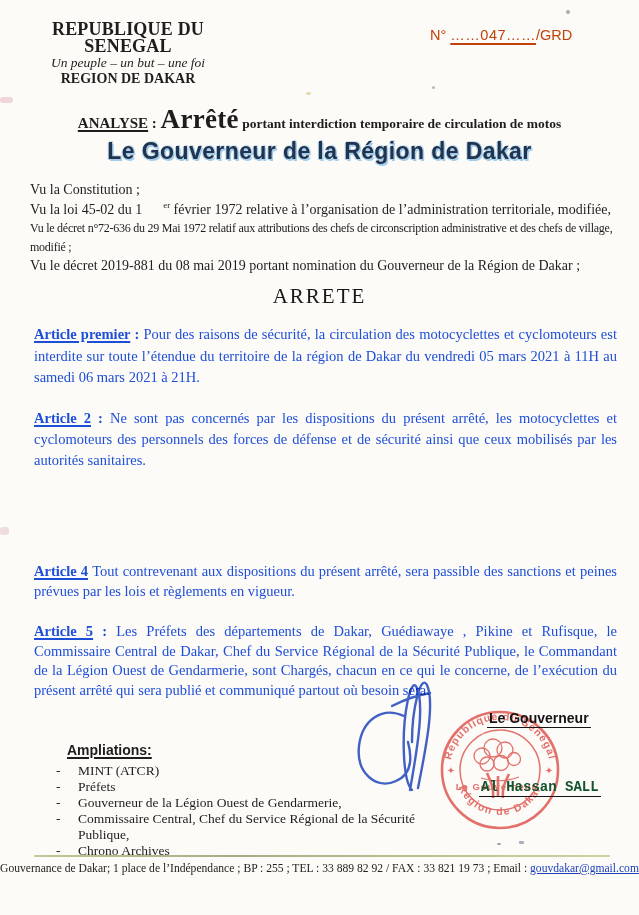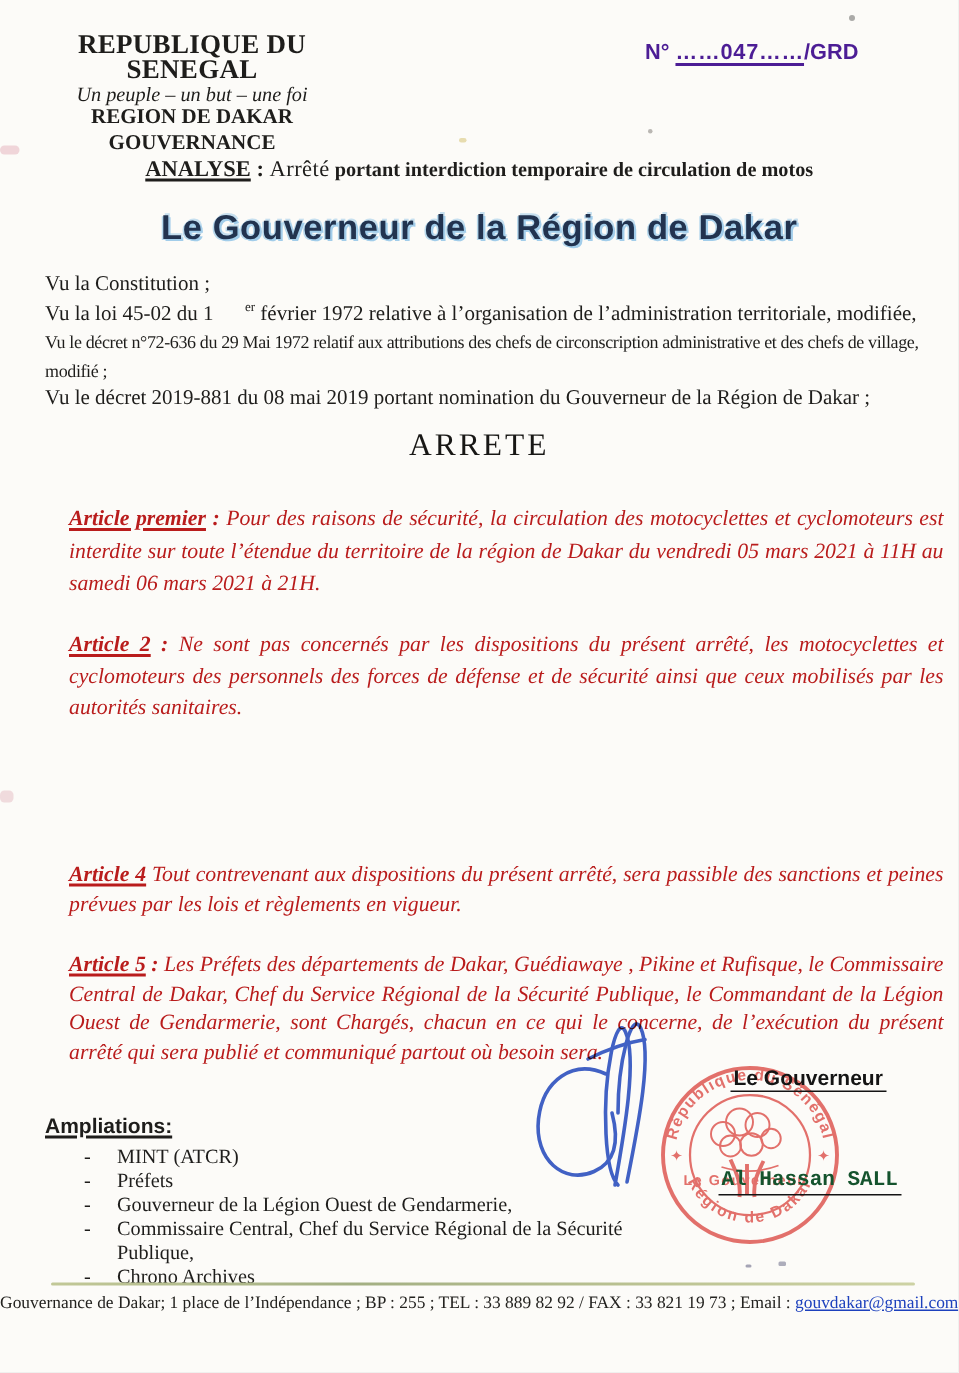--- a/index.html
+++ b/index.html
@@ -8,55 +8,55 @@
     background:#fcfbf8; overflow:hidden;
     font-family:"Liberation Serif","DejaVu Serif",serif;
     color:#1e1d1b;
   }
   
   .letterhead { position:absolute; left:28px; top:21px; width:200px; text-align:center; }
   .lh-line1 { font-weight:bold; font-size:18px; line-height:17px; letter-spacing:.2px; }
   .lh-motto { font-style:italic; font-size:13.5px; line-height:16px; }
   .lh-line3, .lh-line4 { font-weight:bold; font-size:14px; line-height:16.5px; }
   .ref-block { position:absolute; left:430px; top:27px; width:180px; }
-  .ref-number { font-family:"Liberation Sans","DejaVu Sans",sans-serif; font-weight:bold; font-size:14.5px; color:#4c1d95; }
+  .ref-number { font-family:"Liberation Sans","DejaVu Sans",sans-serif; font-weight:normal; font-size:14.5px; color:#c2410c; }
   .ref-number .u { text-decoration:underline; text-decoration-thickness:1.5px; text-underline-offset:3px; letter-spacing:.5px; }
   .ref-date { margin-top:16px; font-weight:bold; font-size:14.5px; }
   
   .analyse-line { position:absolute; top:104px; left:0; width:100%; text-align:center; white-space:nowrap; }
   .analyse-label { font-weight:bold; font-size:15px; text-decoration:underline; text-decoration-thickness:1.5px; text-underline-offset:2px; }
   .analyse-colon { font-weight:bold; font-size:15px; }
-  .analyse-word { font-weight:normal; font-size:15px; letter-spacing:.3px;margin-top:46px; }
+  .analyse-word { font-weight:bold; font-size:27px; letter-spacing:.3px;margin-top:46px; }
   .analyse-rest { font-weight:bold; font-size:13.5px; }
   
   .doc-title {
     position:absolute; top:138px; left:0; width:100%; text-align:center;
     font-family:"Liberation Sans","DejaVu Sans",sans-serif;
     font-weight:bold; font-size:23px; letter-spacing:.4px; color:#22334f;
     text-shadow:1.5px 1.5px 0 #a2cdea, -1px 1px 0 rgba(162,205,234,.75), 1px -1px 0 rgba(162,205,234,.6);
   }
   
   .visas { position:absolute; left:30px; top:180px; width:584px; font-size:14px; }
   .visas p { margin:0; line-height:19.5px; }
   .visas p.condensed { font-size:12px; letter-spacing:-.25px; line-height:18.5px; }
   sup.ord { font-size:.62em; vertical-align:super; line-height:0;margin-left:21px; }
   
   .arrete-heading { position:absolute; top:284px; left:0; width:100%; text-align:center; font-size:21px; letter-spacing:2px; color:#181715; }
   
-  .article { position:absolute; left:30px; width:583px; margin:16px; font-size:14.5px; text-align:justify; color:#b91c1c;font-style:italic; }
+  .article { position:absolute; left:30px; width:583px; margin:4px; font-size:14.5px; text-align:justify; color:#1d4ed8; }
   .article .art-label { font-weight:bold; text-decoration:underline; text-decoration-thickness:1.6px; text-underline-offset:2px; }
   .article .art-sep { font-weight:bold; }
   #art1 { top:320px; line-height:21.5px; }
   #art2 { top:404px; line-height:21px; }
   #art3 { top:489px; line-height:20px; }
   #art4 { top:557px; line-height:20px; }
   #art5 { top:618px; line-height:19.5px; }
   
   .ampliations { position:absolute; left:30px; top:742px; width:430px; }
-  .amp-heading { font-family:"Liberation Sans","DejaVu Sans",sans-serif; font-weight:bold; font-size:14px; text-decoration:underline; text-decoration-thickness:1.8px; text-underline-offset:2px; }
+  .amp-heading { font-family:"Liberation Sans","DejaVu Sans",sans-serif; font-weight:bold; font-size:14px; text-decoration:underline; text-decoration-thickness:1.8px; text-underline-offset:2px;margin-left:37px; }
   .amp-list { margin-top:5px; }
   .amp-row { display:flex; font-size:13.5px; line-height:16px; }
   .amp-dash { width:22px; padding-left:26px; flex:none; }
   
   .stamp-svg { position:absolute; left:436px; top:706px; mix-blend-mode:multiply; opacity:.82; }
   .sig-svg { position:absolute; left:350px; top:676px; mix-blend-mode:multiply; opacity:.9; }
   .gov-label { position:absolute; left:487px; top:710px; font-family:"Liberation Sans","DejaVu Sans",sans-serif; font-weight:bold; font-size:14px; color:#141414; border-bottom:1.8px solid #141414; padding:0 2px 1px 2px; }
   .gov-name { position:absolute; left:479px; top:779px; font-family:Liberation Mono, monospace; font-weight:bold; font-size:14px; color:#14532d; border-bottom:1.8px solid #141414; padding:0 2px 1px 2px; }
   
   .footer-rule { position:absolute; left:34px; top:855px; width:576px; height:2px; background:linear-gradient(90deg,#c2c897,#a3af83 35%,#bcc393 70%,#cdd2a4); border-radius:1px; }
@@ -74,21 +74,20 @@
 </style>
 </head>
 <body>
 
 <div class="page">
 
   <div class="letterhead">
     <div class="lh-line1">REPUBLIQUE DU SENEGAL</div>
     <div class="lh-motto">Un peuple – un but – une foi</div>
     <div class="lh-line3">REGION DE DAKAR</div>
-    <div class="lh-line4">GOUVERNANCE</div>
   </div>
 
   <div class="ref-block">
     <div class="ref-number"><span>N° </span><span class="u">……047……</span><span>/GRD</span></div>
   </div>
 
   <div class="analyse-line"><span class="analyse-label">ANALYSE</span><span class="analyse-colon"> : </span><span class="analyse-word">Arrêté</span><span class="analyse-rest"> portant interdiction temporaire de circulation de motos</span></div>
 
   <div class="doc-title">Le Gouverneur de la Région de Dakar</div>
 

